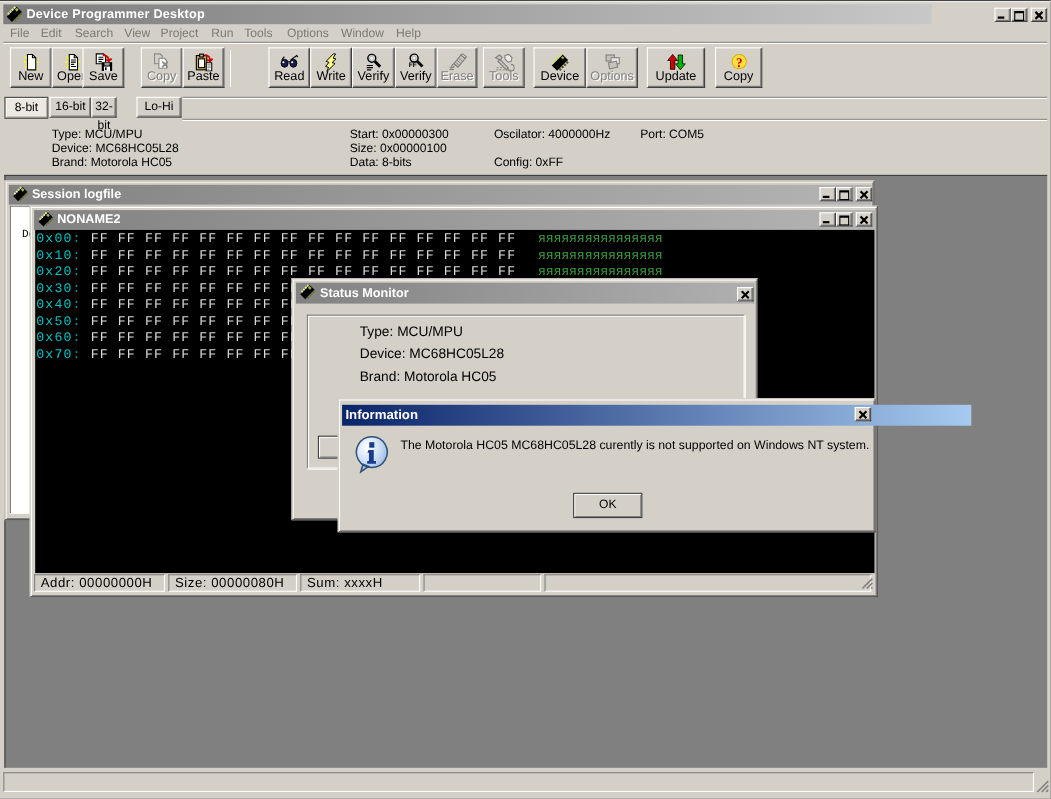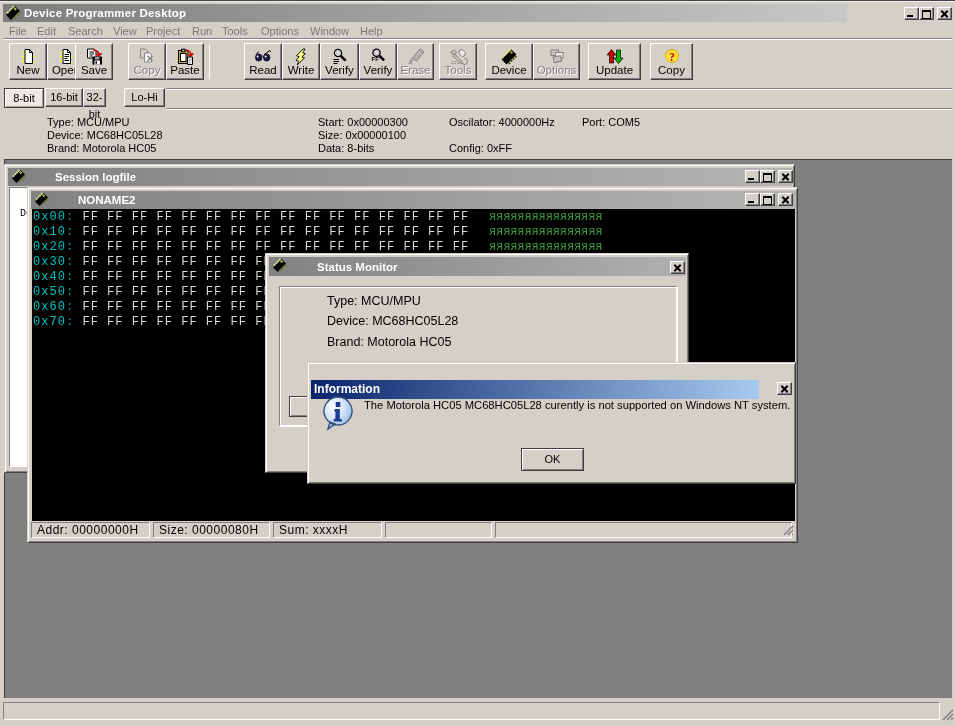--- a/index.html
+++ b/index.html
@@ -2,21 +2,21 @@
 <html><head><meta charset="utf-8"><title>Device Programmer Desktop</title>
 <style>
 *{margin:0;padding:0;box-sizing:border-box;}
 html,body{width:955px;height:726px;overflow:hidden;}
 body{background:#d4d0c8;font-family:"Liberation Sans",sans-serif;position:relative;}
 .abs{position:absolute;}
 .btn{border:1px solid;border-color:#ffffff #404040 #404040 #ffffff;box-shadow:inset -1px -1px 0 #808080;background:#d4d0c8;}
 .sunk{border:1px solid;border-color:#808080 #ffffff #ffffff #808080;}
 .win{background:#d4d0c8;border:1px solid;border-color:#d4d0c8 #404040 #404040 #d4d0c8;box-shadow:inset 1px 1px 0 #ffffff, inset -1px -1px 0 #808080;}
 .ititle{background:linear-gradient(90deg,#7f7f7f,#c9c7c5);color:#fff;font-weight:bold;}
-.cap{font-size:11.5px;line-height:17px;white-space:nowrap;margin-left:26px;}
+.cap{font-size:11.5px;line-height:17px;white-space:nowrap;}
 .capbtn{width:15px;height:13px;border:1px solid;border-color:#ffffff #404040 #404040 #ffffff;box-shadow:inset -1px -1px 0 #808080;background:#d4d0c8;font-size:9px;text-align:center;line-height:11px;color:#000;}
 .glyph-min::after{content:"";display:block;width:6px;height:2px;background:#000;margin:7px 0 0 2px;}
 .glyph-max::after{content:"";display:block;width:7px;height:6px;border:1px solid #000;border-top:2px solid #000;margin:2px auto 0;}
 .xg{position:relative;}
 .xg::before,.xg::after{content:"";position:absolute;left:2px;top:5px;width:9px;height:2px;background:#000;}
 .xg::before{transform:rotate(45deg);}
 .xg::after{transform:rotate(-45deg);}
 .tbtn{position:absolute;top:43px;height:37px;border:1px solid;border-color:#ffffff #404040 #404040 #ffffff;box-shadow:inset -1px -1px 0 #808080;background:#d4d0c8;text-align:center;font-size:11.5px;color:#000;}
 .tbtn .lbl{position:absolute;bottom:3px;left:0;right:0;}
 .tbtn svg{position:absolute;top:4px;left:50%;transform:translateX(-50%);}
@@ -388,21 +388,21 @@
 <div class="abs" style="left:13px;top:32px;width:398px;height:140px;border:1px solid;border-color:#808080 #fff #fff #808080;box-shadow:inset 1px 1px 0 #fff, 1px 1px 0 #fff">
 <span class="itxt" style="left:11px;top:7px;font-size:12.5px">Type: MCU/MPU</span>
 <span class="itxt" style="left:11px;top:27px;font-size:12.5px">Device: MC68HC05L28</span>
 <span class="itxt" style="left:11px;top:48px;font-size:12.5px">Brand: Motorola HC05</span>
 <span class="itxt" style="left:9px;top:91px;font-weight:bold;font-size:12.5px">Checksum</span>
 <div class="abs" style="left:9px;top:109px;width:90px;height:21px;background:#d4d0c8;border:1px solid #404040;box-shadow:inset 1px 1px 0 #fff, inset -1px -1px 0 #808080"></div>
 </div>
 </div>
 
 <div class="abs" style="left:307px;top:362px;width:489px;height:122px;background:#d4d0c8;border:1px solid;border-color:#d4d0c8 #404040 #404040 #d4d0c8;box-shadow:inset 1px 1px 0 #fff, inset -1px -1px 0 #808080">
-<div class="abs" style="left:3px;top:17px;width:448px;height:19px;background:linear-gradient(90deg,#0a246a,#a6caf0)">
+<div class="abs" style="left:3px;top:5px;width:572px;height:19px;background:linear-gradient(90deg,#0a246a,#a6caf0)">
 <span class="abs" style="left:3px;top:2px;font-size:12px;font-weight:bold;color:#fff">Information</span>
 <div class="abs capbtn xg" style="left:466px;top:2px"></div>
 </div>
 <svg class="abs" style="left:14px;top:33px" width="32" height="35" viewBox="0 0 32 35">
 <defs>
         <radialGradient id="ig" cx="0.35" cy="0.3" r="0.9">
           <stop offset="0" stop-color="#ffffff"></stop>
           <stop offset="0.45" stop-color="#cfe0f7"></stop>
           <stop offset="1" stop-color="#7aa0d4"></stop>
         </radialGradient>

